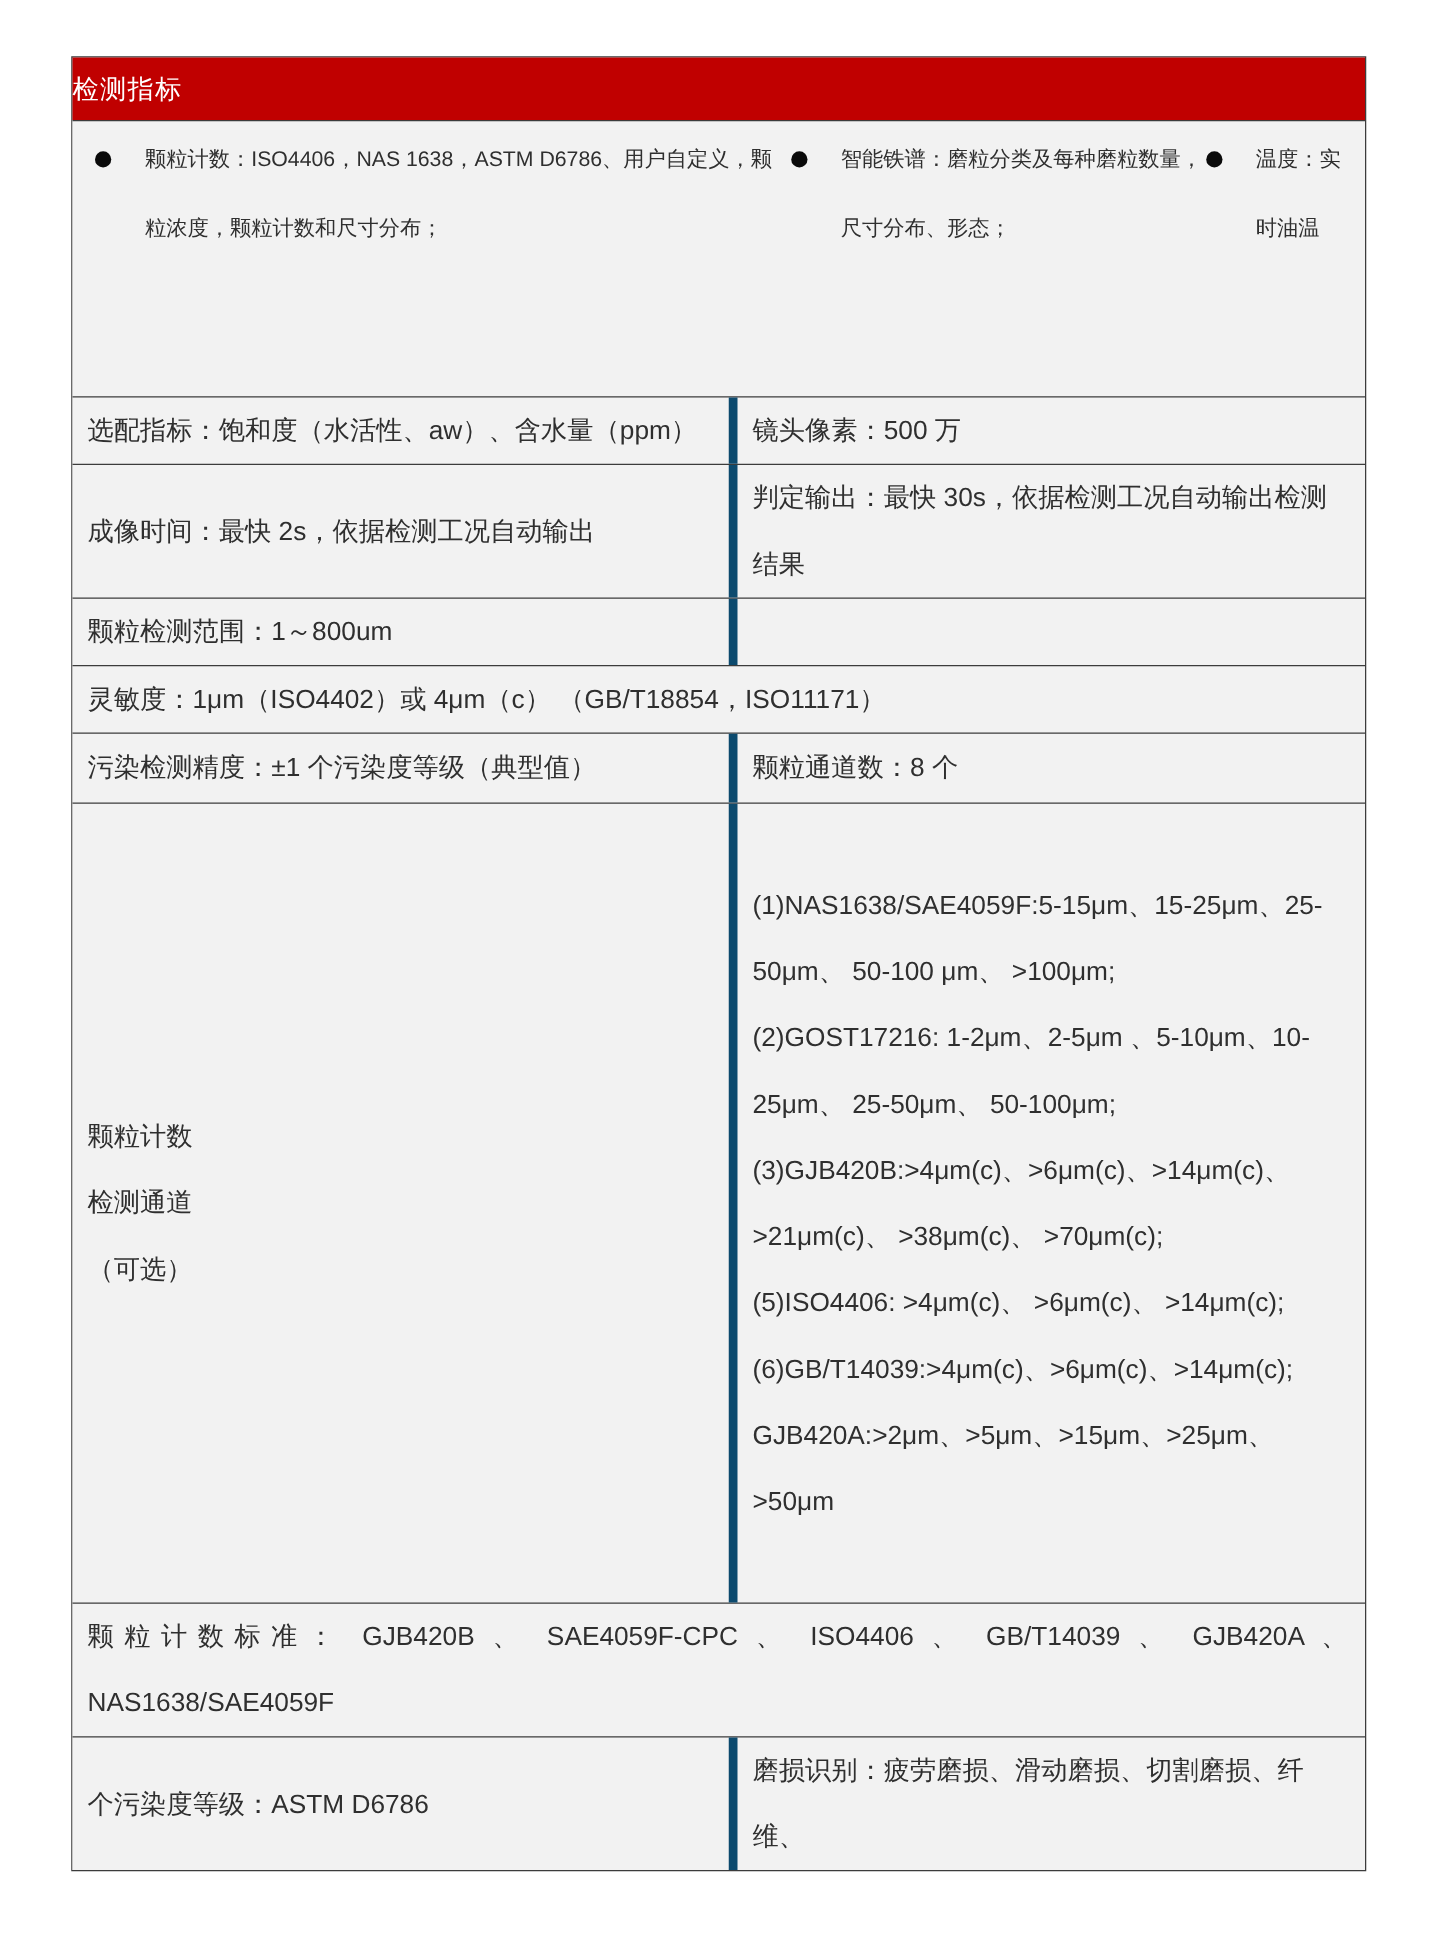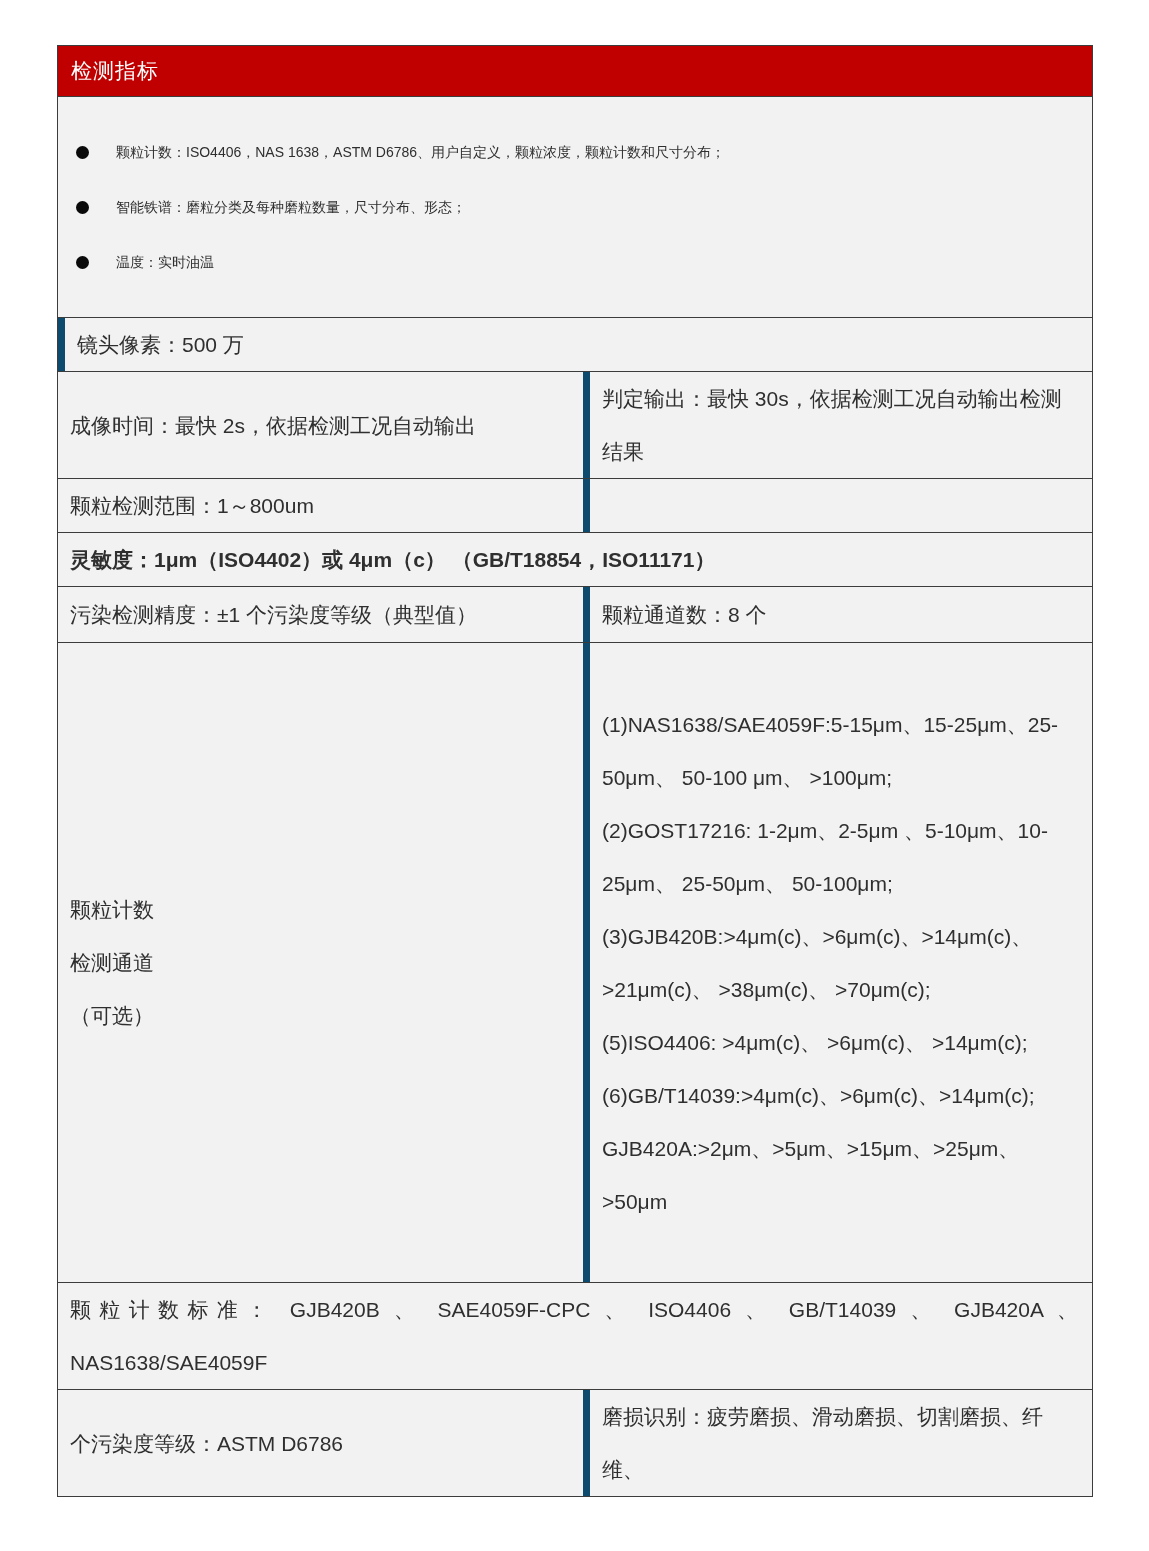--- a/index.html
+++ b/index.html
@@ -24,21 +24,20 @@
     box-sizing: border-box;
     border: 1px solid #3c3c3c;
     background: #f2f2f2;
   }
   .hdr {
     background: #c00000;
     color: #ffffff;
     height: 50px;
     display: flex;
     align-items: center;
-    padding-left: 13px;
     font-size: 21px;
     letter-spacing: 1px;
   }
   .row {
     display: flex;
     border-top: 1px solid #3c3c3c;
     box-sizing: border-box;
     background: #f2f2f2;
   }
   .cell {
@@ -53,41 +52,41 @@
   .cl { width: 525px; }
   .cr { flex: 1; border-left: 7px solid #0c4a6e; }
   .full { width: 100%; }
 
   
   .bullets-cell {
     width: 100%;
     box-sizing: border-box;
     padding: 3px 14px 3px 18px;
     display: flex;
-    flex-direction: column;
+    flex-direction: row;
     justify-content: center;
-    font-size: 14px;
+    font-size: 17px;
   }
   .bullet-item { display: flex; line-height: 55px; }
   .dot-col { width: 40px; flex: none; }
   .dot {
     width: 13px; height: 13px;
     border-radius: 50%;
     background: #0a0a0a;
     margin-top: 21px;
   }
   .btxt { flex: 1; }
 
   
   .r-bullets { min-height: 221px; }
   .r1 { min-height: 52px; }
   .r2 { min-height: 107px; }
   .r3 { min-height: 55px; }
   .r4 { min-height: 54px; }
-  .r5 { min-height: 53px; font-weight: bold; }
+  .r5 { min-height: 53px; }
   .r6 { min-height: 56px; }
   .r7 { min-height: 640px; }
   .r8 { min-height: 105px; justify-content: center; }
   .r9 { min-height: 57px; }
 
   .jline { text-align: justify; text-align-last: justify; }
 </style>
 </head>
 <body>
 
@@ -115,20 +114,21 @@
         <div class="bullet-item">
           <div class="dot-col">
               <div class="dot"></div>
             </div>
           <div class="btxt">温度：实时油温</div>
         </div>
       </div>
     </div>
 
     <div class="row r1">
+      <div class="cell cl">选配指标：饱和度（水活性、aw）、含水量（ppm）</div>
       <div class="cell cr">镜头像素：500 万</div>
     </div>
 
     <div class="row r2">
       <div class="cell cl">成像时间：最快 2s，依据检测工况自动输出</div>
       <div class="cell cr">判定输出：最快 30s，依据检测工况自动输出检测结果</div>
     </div>
 
 
     <div class="row r4">

